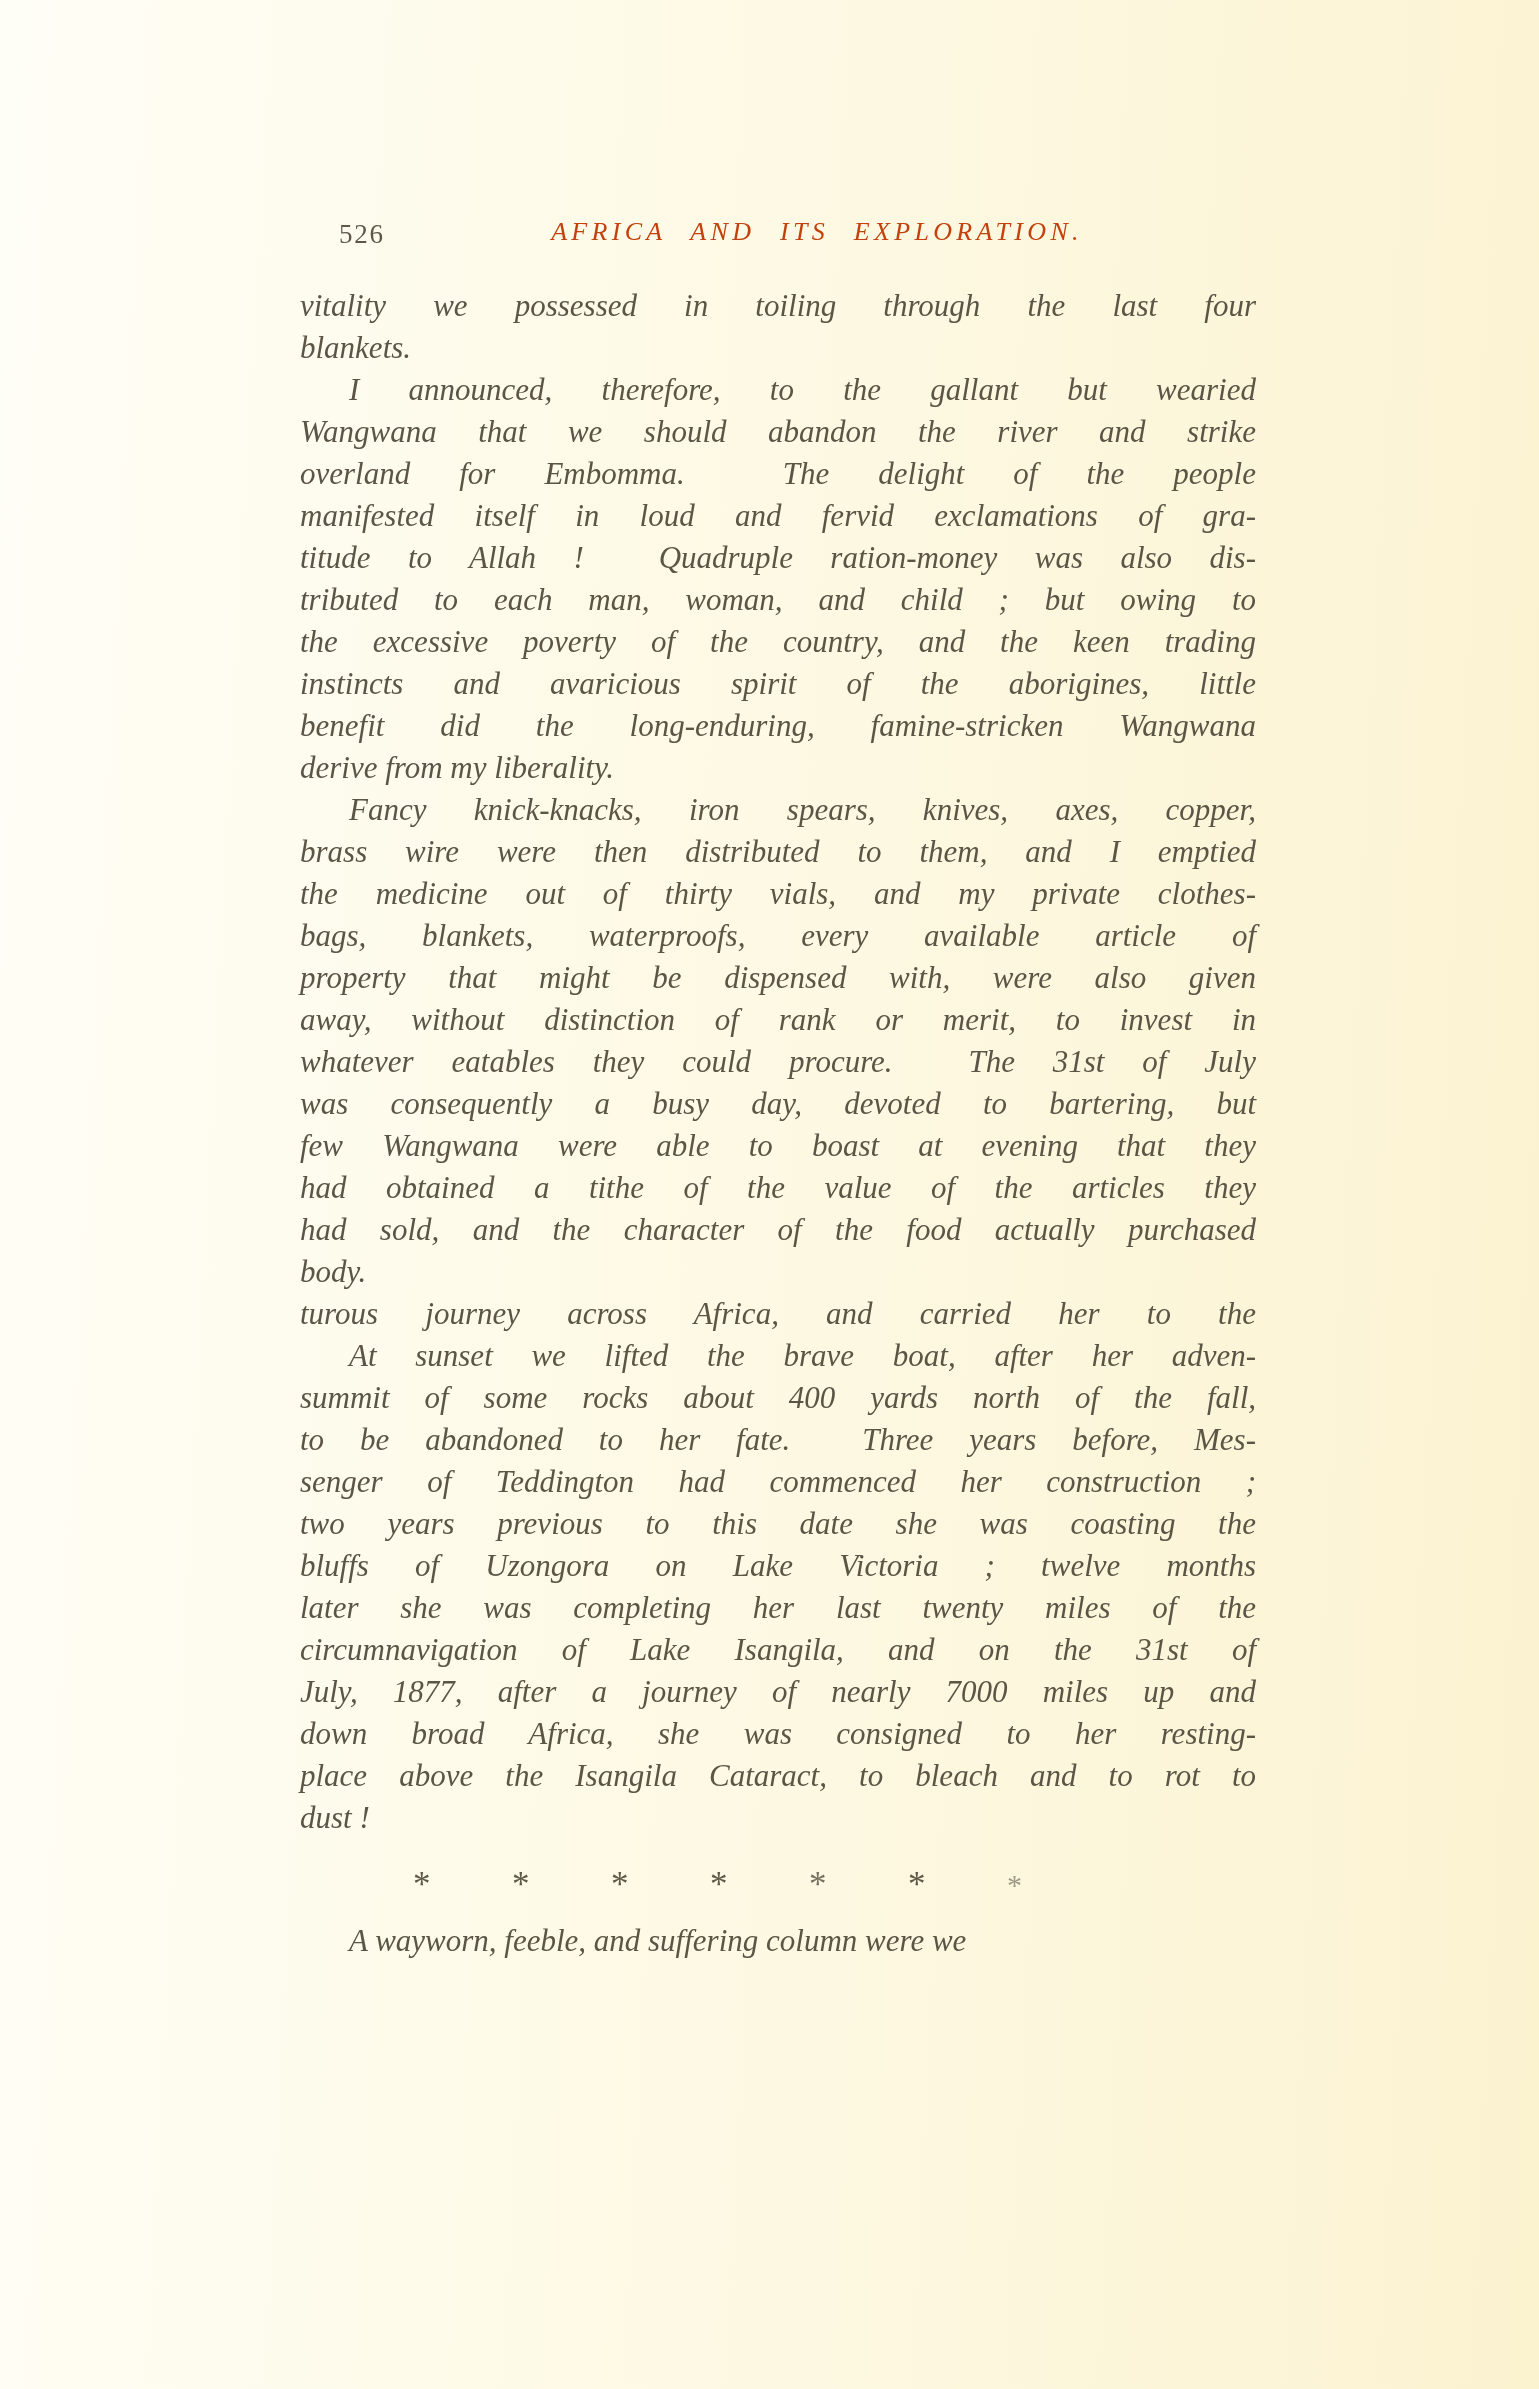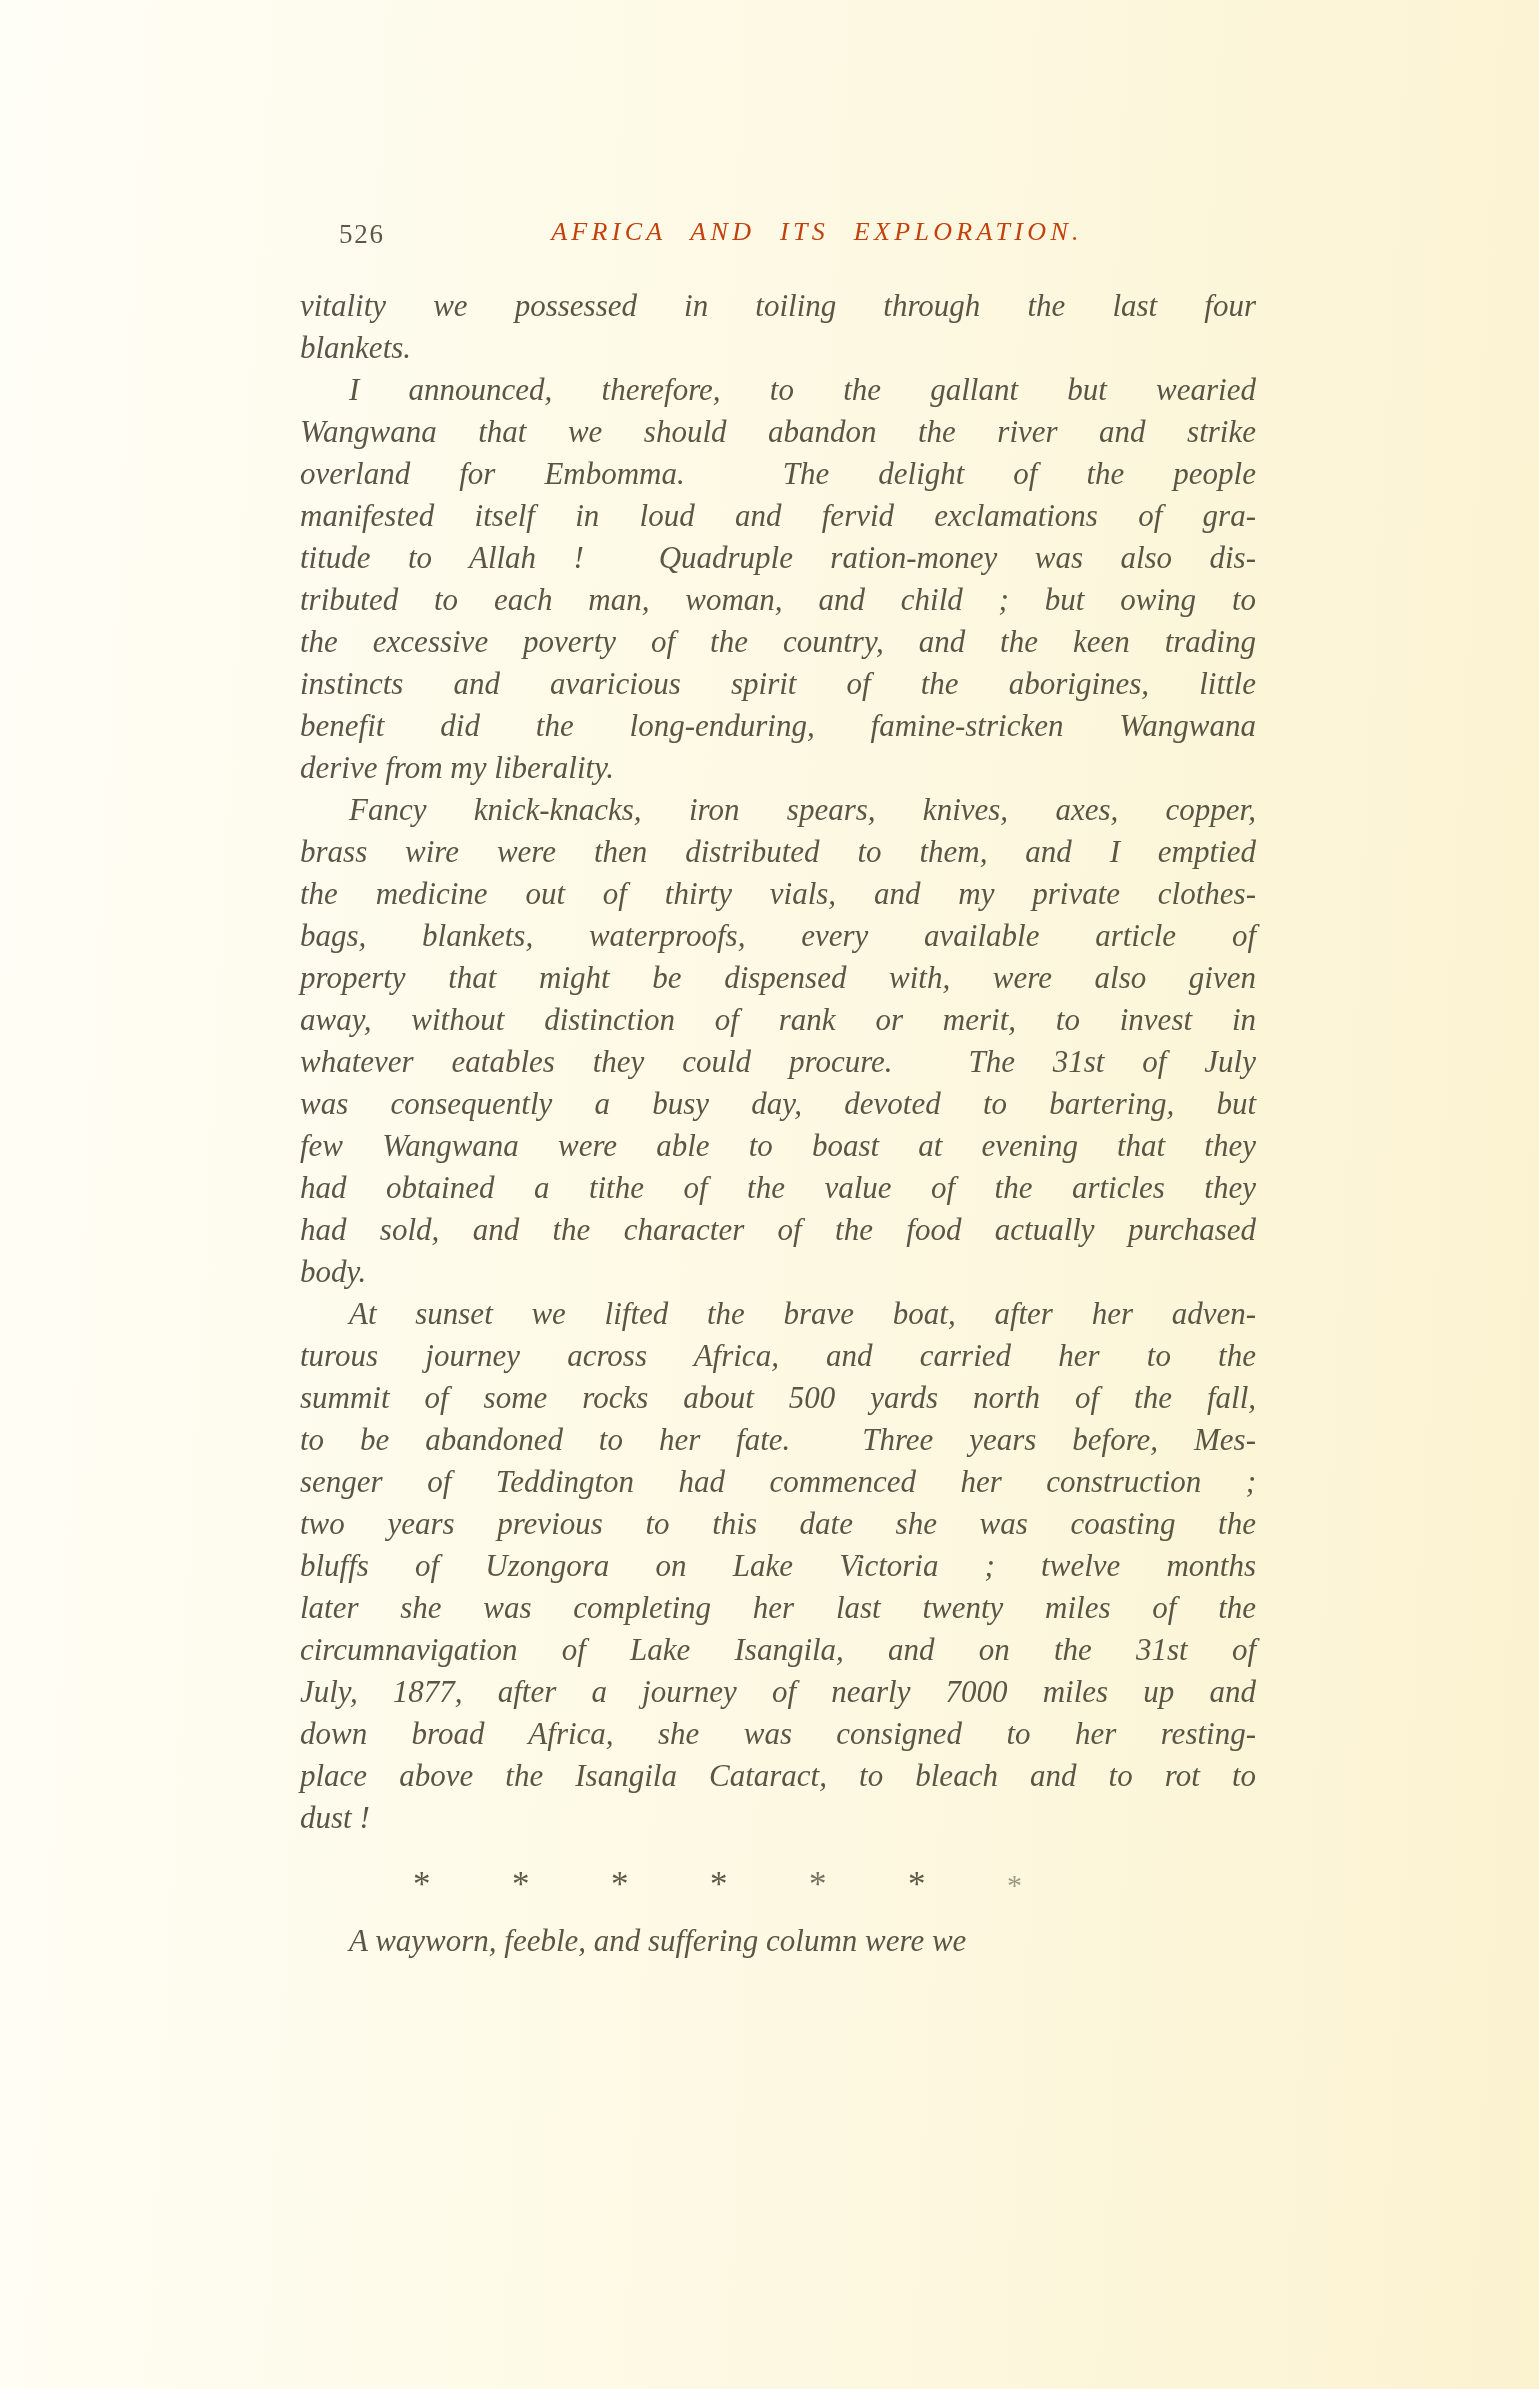--- a/index.html
+++ b/index.html
@@ -110,23 +110,23 @@
           <div class="line">property that might be dispensed with, were also given</div>
           <div class="line">away, without distinction of rank or merit, to invest in</div>
           <div class="line">whatever eatables they could procure.&nbsp; The 31st of July</div>
           <div class="line">was consequently a busy day, devoted to bartering, but</div>
           <div class="line">few Wangwana were able to boast at evening that they</div>
           <div class="line">had obtained a tithe of the value of the articles they</div>
           <div class="line">had sold, and the character of the food actually purchased</div>
           <div class="line para-end">body.</div>
         </div>
         <div class="para">
+          <div class="line">turous journey across Africa, and carried her to the</div>
           <div class="line indent">At sunset we lifted the brave boat, after her adven-</div>
-          <div class="line">turous journey across Africa, and carried her to the</div>
-          <div class="line">summit of some rocks about 500 yards north of the fall,</div>
+          <div class="line">summit of some rocks about 400 yards north of the fall,</div>
           <div class="line">to be abandoned to her fate.&nbsp; Three years before, Mes-</div>
           <div class="line">senger of Teddington had commenced her construction ;</div>
           <div class="line">two years previous to this date she was coasting the</div>
           <div class="line">bluffs of Uzongora on Lake Victoria ; twelve months</div>
           <div class="line">later she was completing her last twenty miles of the</div>
           <div class="line">circumnavigation of Lake Isangila, and on the 31st of</div>
           <div class="line">July, 1877, after a journey of nearly 7000 miles up and</div>
           <div class="line">down broad Africa, she was consigned to her resting-</div>
           <div class="line">place above the Isangila Cataract, to bleach and to rot to</div>
           <div class="line para-end">dust !</div>

